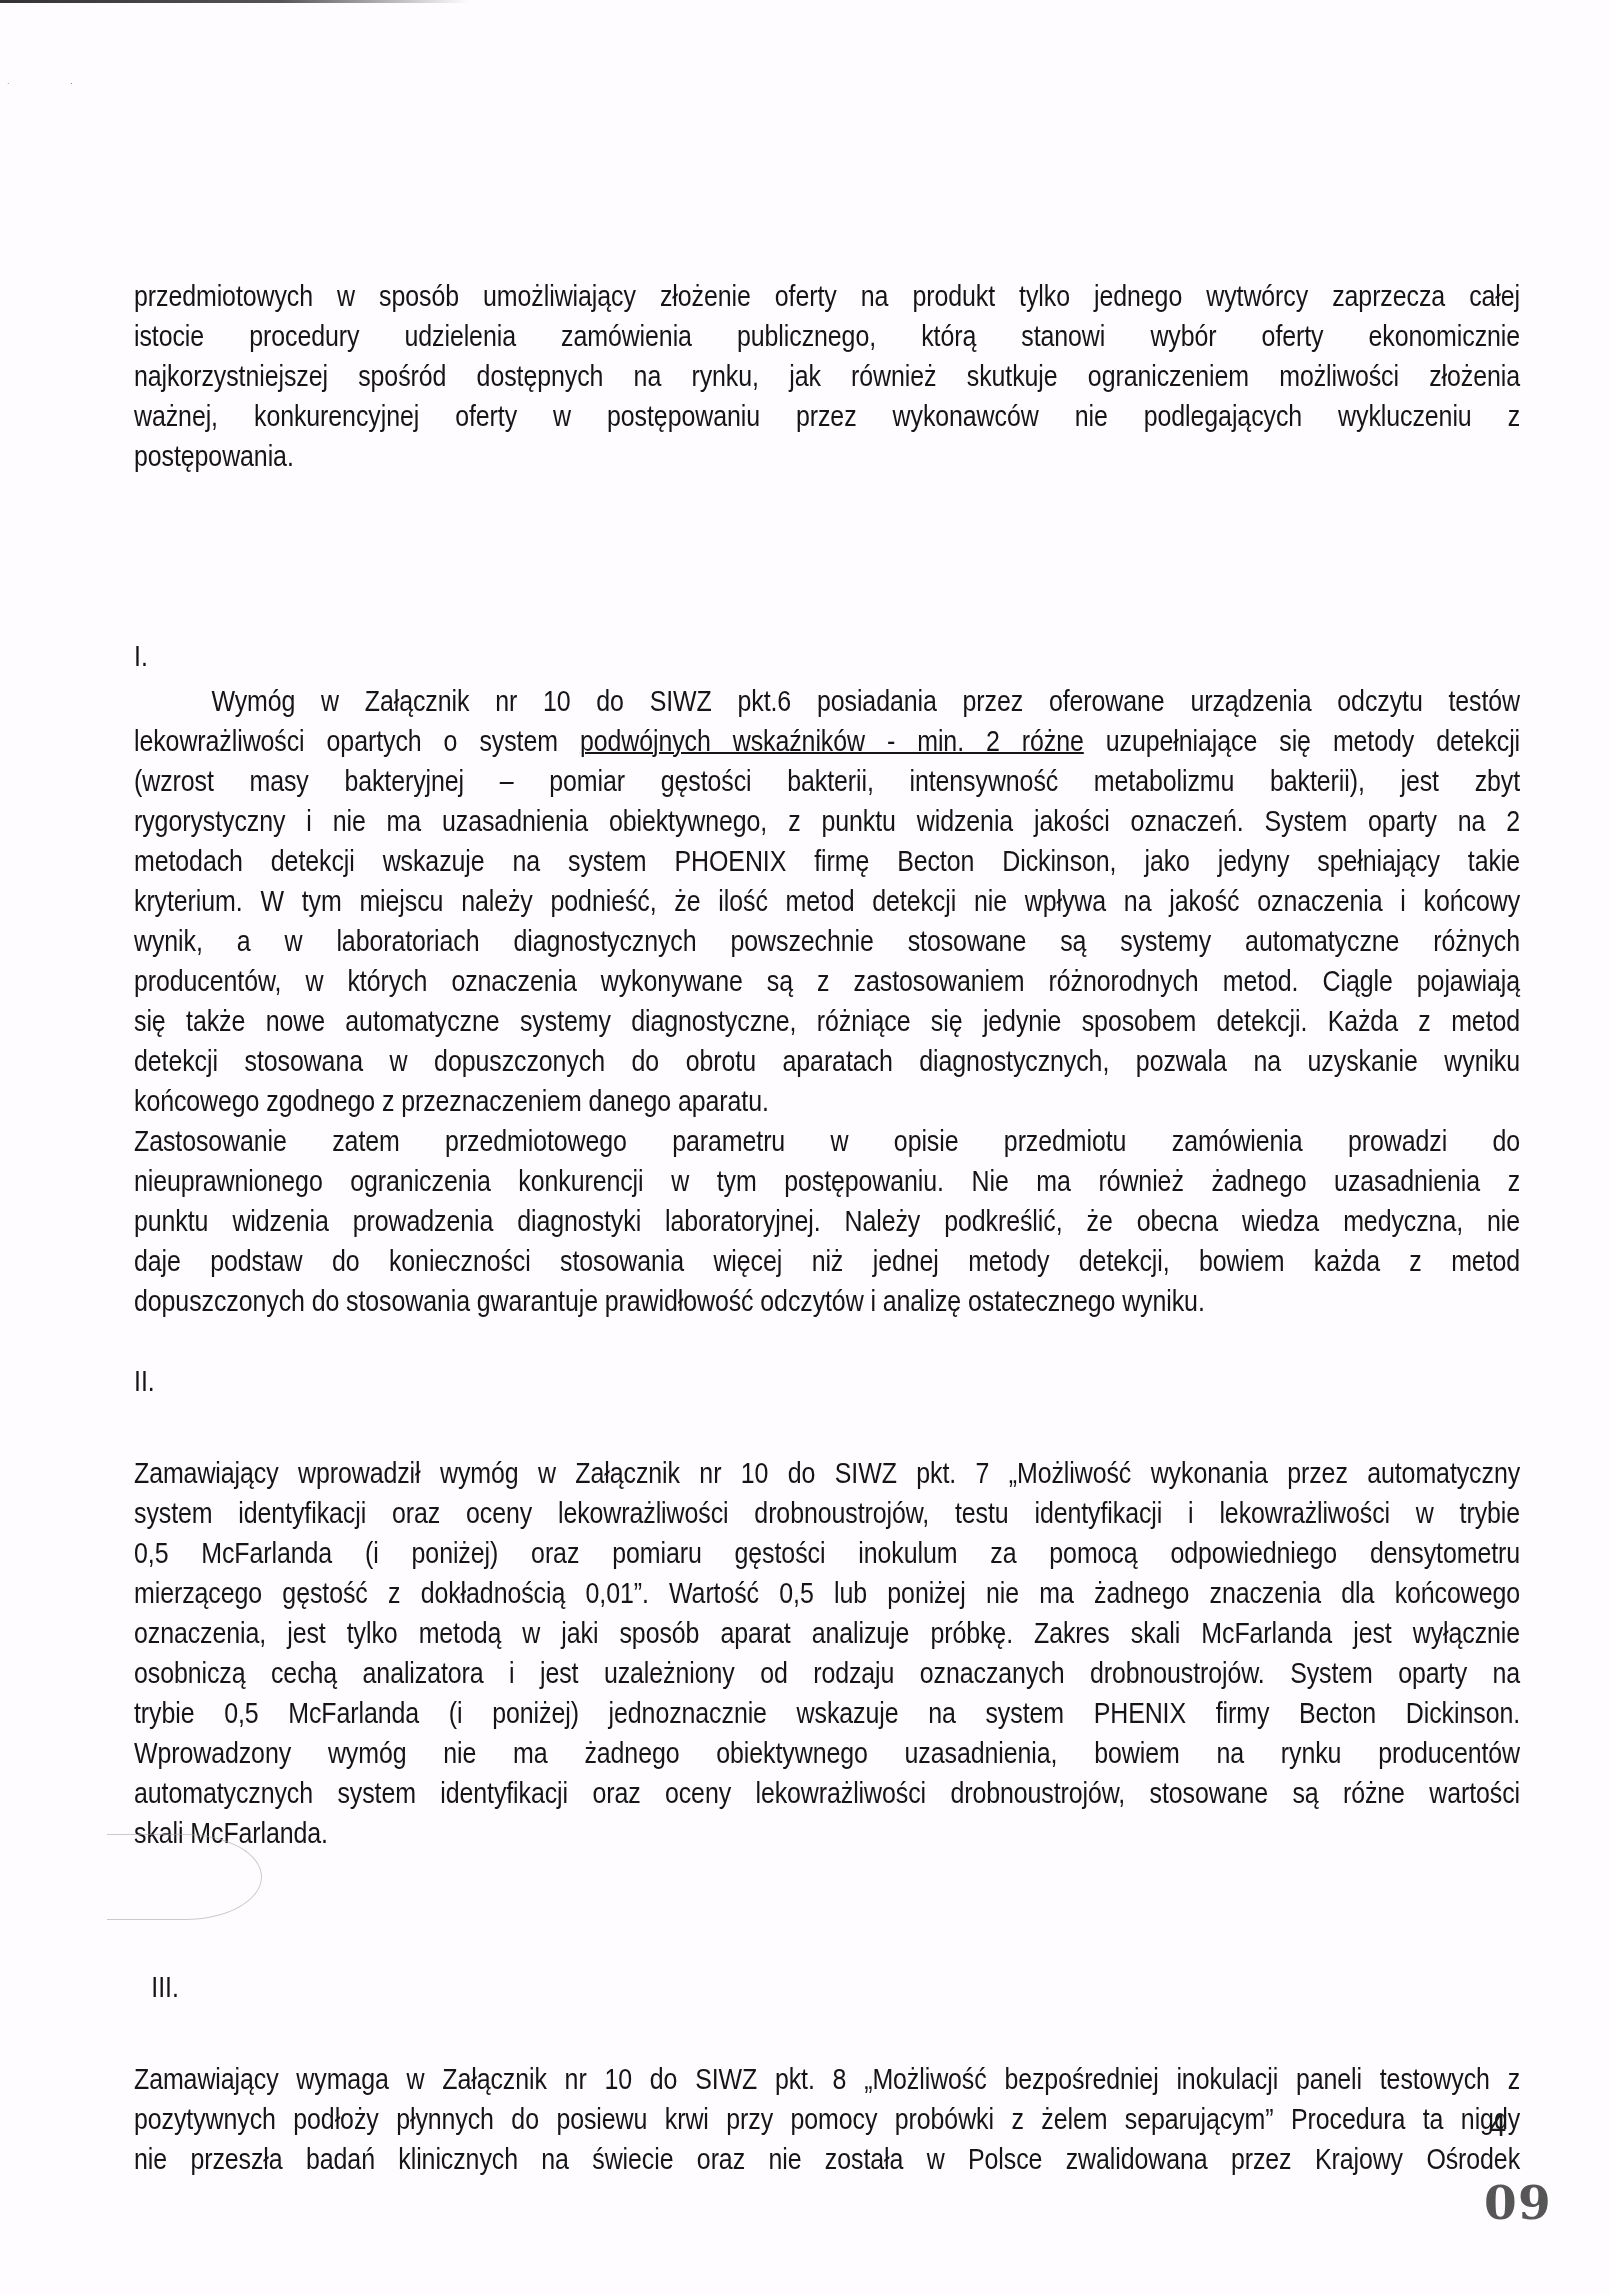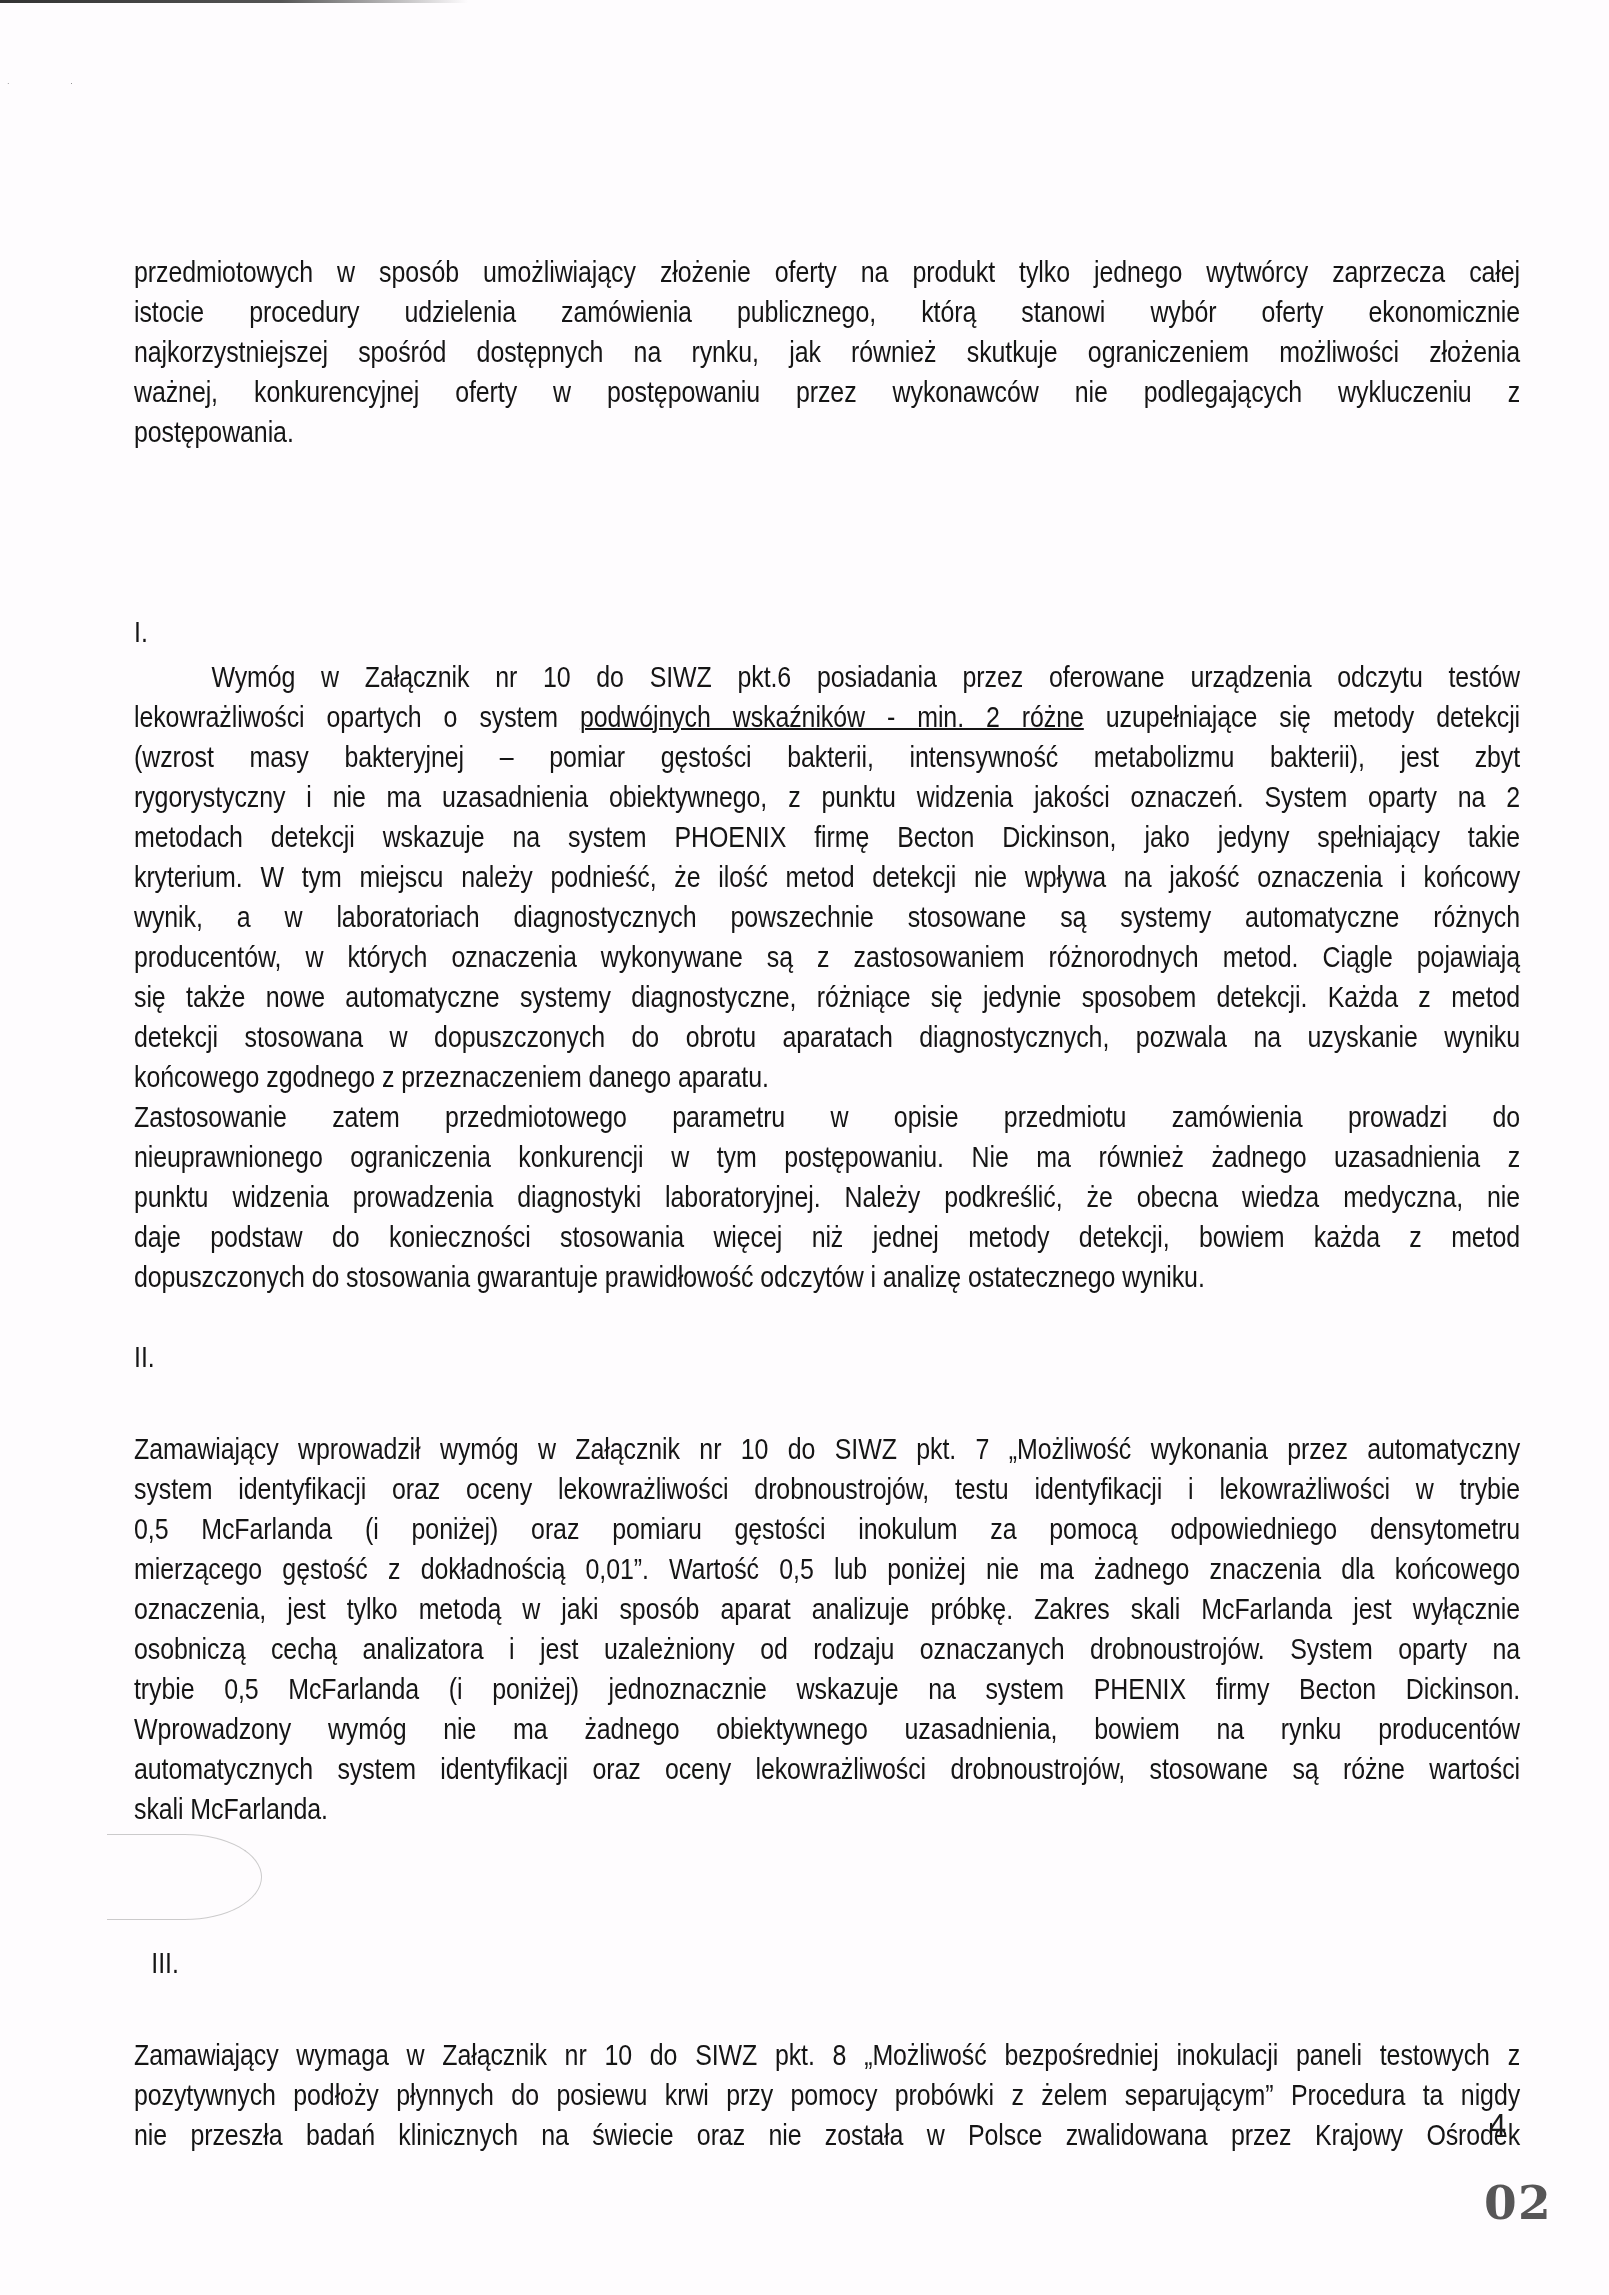--- a/index.html
+++ b/index.html
@@ -7,21 +7,21 @@
     width: 1610px; height: 2295px; position: relative; overflow: hidden;
     background: #fefcfe;
     font-family: "Liberation Sans", sans-serif;
     color: #151515;
   }
   .scan-edge {
     position: absolute; left: 0; top: 0; width: 468px; height: 2.7px;
     background: linear-gradient(90deg, #333 0%, #555 60%, rgba(120,120,120,0) 100%);
   }
   .page {
-    position: absolute; left: 134px; top: 252px; width: 1387px;
+    position: absolute; left: 134px; top: 276px; width: 1387px;
   }
   .line {
     display: block; font-size: 29px; line-height: 40px; height: 40px;
     white-space: nowrap; text-align: justify; text-align-last: justify;
     transform: scaleX(0.86); transform-origin: left center;
     width: 116.2%;
     letter-spacing: -0.1px;
   }
   .line.last { text-align-last: left; }
   .gap-xl { height: 86px; }
@@ -119,14 +119,14 @@
     <div style="height:52px"></div>
     <span class="line">Zamawiający wymaga w Załącznik nr 10 do SIWZ pkt. 8 „Możliwość bezpośredniej inokulacji paneli testowych z</span>
     <span class="line">pozytywnych podłoży płynnych do posiewu krwi przy pomocy probówki z żelem separującym” Procedura ta nigdy</span>
     <span class="line">nie przeszła badań klinicznych na świecie oraz nie została w Polsce zwalidowana przez Krajowy Ośrodek</span>
   </div>
 </div>
 
 <div class="circle-mark"></div>
 
 <div class="page-num">4</div>
-<div class="stamp">02</div>
+<div class="stamp">09</div>
 
 
 </body></html>

